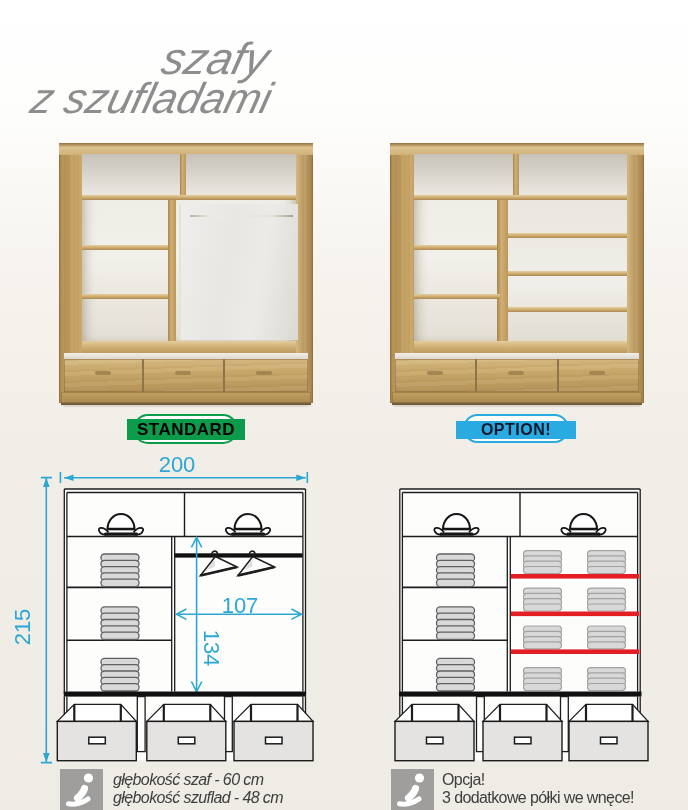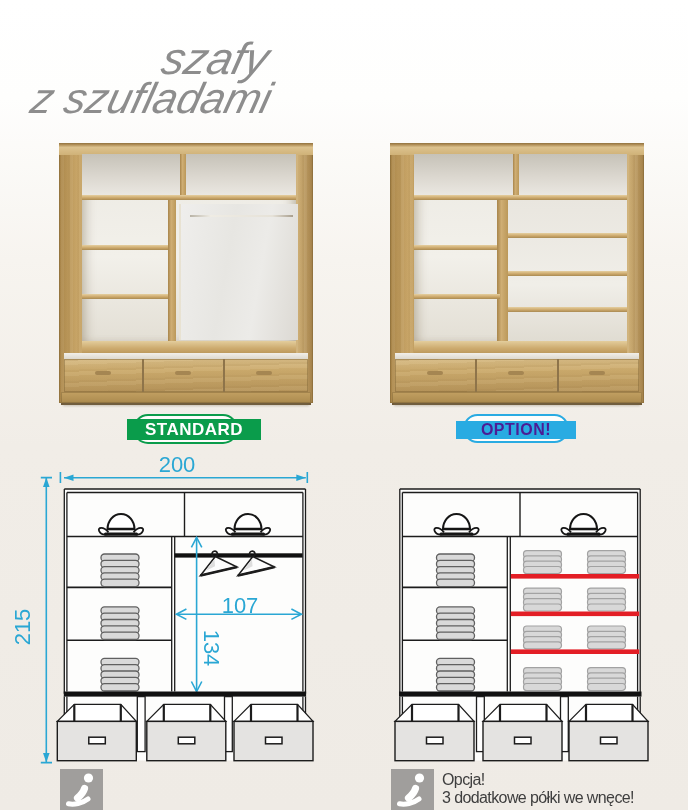--- a/index.html
+++ b/index.html
@@ -109,25 +109,25 @@
 
   <div class="abs" style="left:199px;top:228px;width:16px;height:4px;background:#a58652;border-radius:2px;"></div>
 
   <div class="abs wgrain" style="left:2px;top:249px;width:250px;height:11px;background:linear-gradient(180deg,#c2a062,#ab8a4e);border-bottom:2px solid #6f5a39;"></div>
 
   <div class="abs" style="left:4px;top:260px;width:246px;height:3px;background:rgba(120,105,80,.35);filter:blur(1px);"></div>
 </div>
 
 <div class="abs" style="left:133px;top:414px;width:101px;height:26px;border:2px solid #0a9c4b;border-radius:15px;background:#fdfdfb;"></div>
 
-<div class="abs" style="left:127px;top:419px;width:134px;height:21px;background:#0a9c4b;color:#ffffff;font-weight:bold;font-size:17px;text-align:center;line-height:21px;letter-spacing:0.5px;">STANDARD</div>
+<div class="abs" style="left:127px;top:419px;width:118px;height:21px;background:#0a9c4b;color:#000000;font-weight:bold;font-size:17px;text-align:center;line-height:21px;letter-spacing:0.5px;">STANDARD</div>
 
 <div class="abs" style="left:463px;top:414px;width:102px;height:25px;border:2px solid #29abe2;border-radius:15px;background:#fdfdfb;"></div>
 
-<div class="abs" style="left:456px;top:421px;width:120px;height:18px;background:#29abe2;color:#4c1d95;font-weight:bold;font-size:16px;text-align:center;line-height:18px;letter-spacing:0.5px;">OPTION!</div>
+<div class="abs" style="left:456px;top:421px;width:120px;height:18px;background:#29abe2;color:#0f172a;font-weight:bold;font-size:16px;text-align:center;line-height:18px;letter-spacing:0.5px;">OPTION!</div>
 
 <svg class="abs" id="diag" style="left:0;top:0;" width="688" height="810" viewBox="0 0 688 810" fill="none">
 <defs>
   <g id="hat" stroke="#161616" fill="none">
     <path d="M-12.5,-3.4 C-17.5,-9.5 -23.8,-8.8 -21.8,-4.6 C-20.3,-1.4 -16.5,-0.8 -12.8,-1.6" stroke-width="1.8" fill="#fff"></path>
     <path d="M12.5,-3.4 C17.5,-9.5 23.8,-8.8 21.8,-4.6 C20.3,-1.4 16.5,-0.8 12.8,-1.6" stroke-width="1.8" fill="#fff"></path>
     <path d="M-15.5,-1.6 L15.5,-1.6" stroke-width="3.2" stroke-linecap="round"></path>
     <path d="M-13.5,-6.6 C-13.5,-14.6 -8,-21.8 0,-21.8 C8,-21.8 13.5,-14.6 13.5,-6.6 Z" stroke-width="2.1" fill="#fff"></path>
     <path d="M-13.7,-6.9 L13.7,-6.9" stroke-width="2.3"></path>
   </g>
@@ -294,20 +294,21 @@
 <use href="#drw" x="569" y="721.4"></use>
 </svg>
 
 <div class="abs" style="left:60px;top:769px;width:43px;height:41px;background:#a09e9c;">
 <svg width="43" height="41" viewBox="0 0 43 41">
 <circle cx="28.5" cy="9" r="4.6" fill="#fff"></circle>
 <path d="M24.5,19.5 C23.5,23 20.5,26.5 17.5,29" stroke="#fff" stroke-width="7.2" stroke-linecap="round" fill="none"></path>
 <path d="M8.5,34.8 C14,36 22,34.5 28,30" stroke="#fff" stroke-width="5" stroke-linecap="round" fill="none"></path>
 </svg></div>
 
+<div class="abs" style="left:113px;top:771px;font-style:italic;color:#3e3e3e;font-size:16px;letter-spacing:-0.6px;line-height:18px;">głębokość szaf - 60 cm<br>głębokość szuflad - 48 cm</div>
 
 <div class="abs" style="left:391px;top:769px;width:43px;height:41px;background:#a09e9c;">
 <svg width="43" height="41" viewBox="0 0 43 41">
 <circle cx="28.5" cy="9" r="4.6" fill="#fff"></circle>
 <path d="M24.5,19.5 C23.5,23 20.5,26.5 17.5,29" stroke="#fff" stroke-width="7.2" stroke-linecap="round" fill="none"></path>
 <path d="M8.5,34.8 C14,36 22,34.5 28,30" stroke="#fff" stroke-width="5" stroke-linecap="round" fill="none"></path>
 </svg></div>
 
 <div class="abs" style="left:442px;top:771px;color:#3e3e3e;font-size:16px;letter-spacing:-0.6px;line-height:18px;">Opcja!<br>3 dodatkowe półki we wnęce!</div>
 

